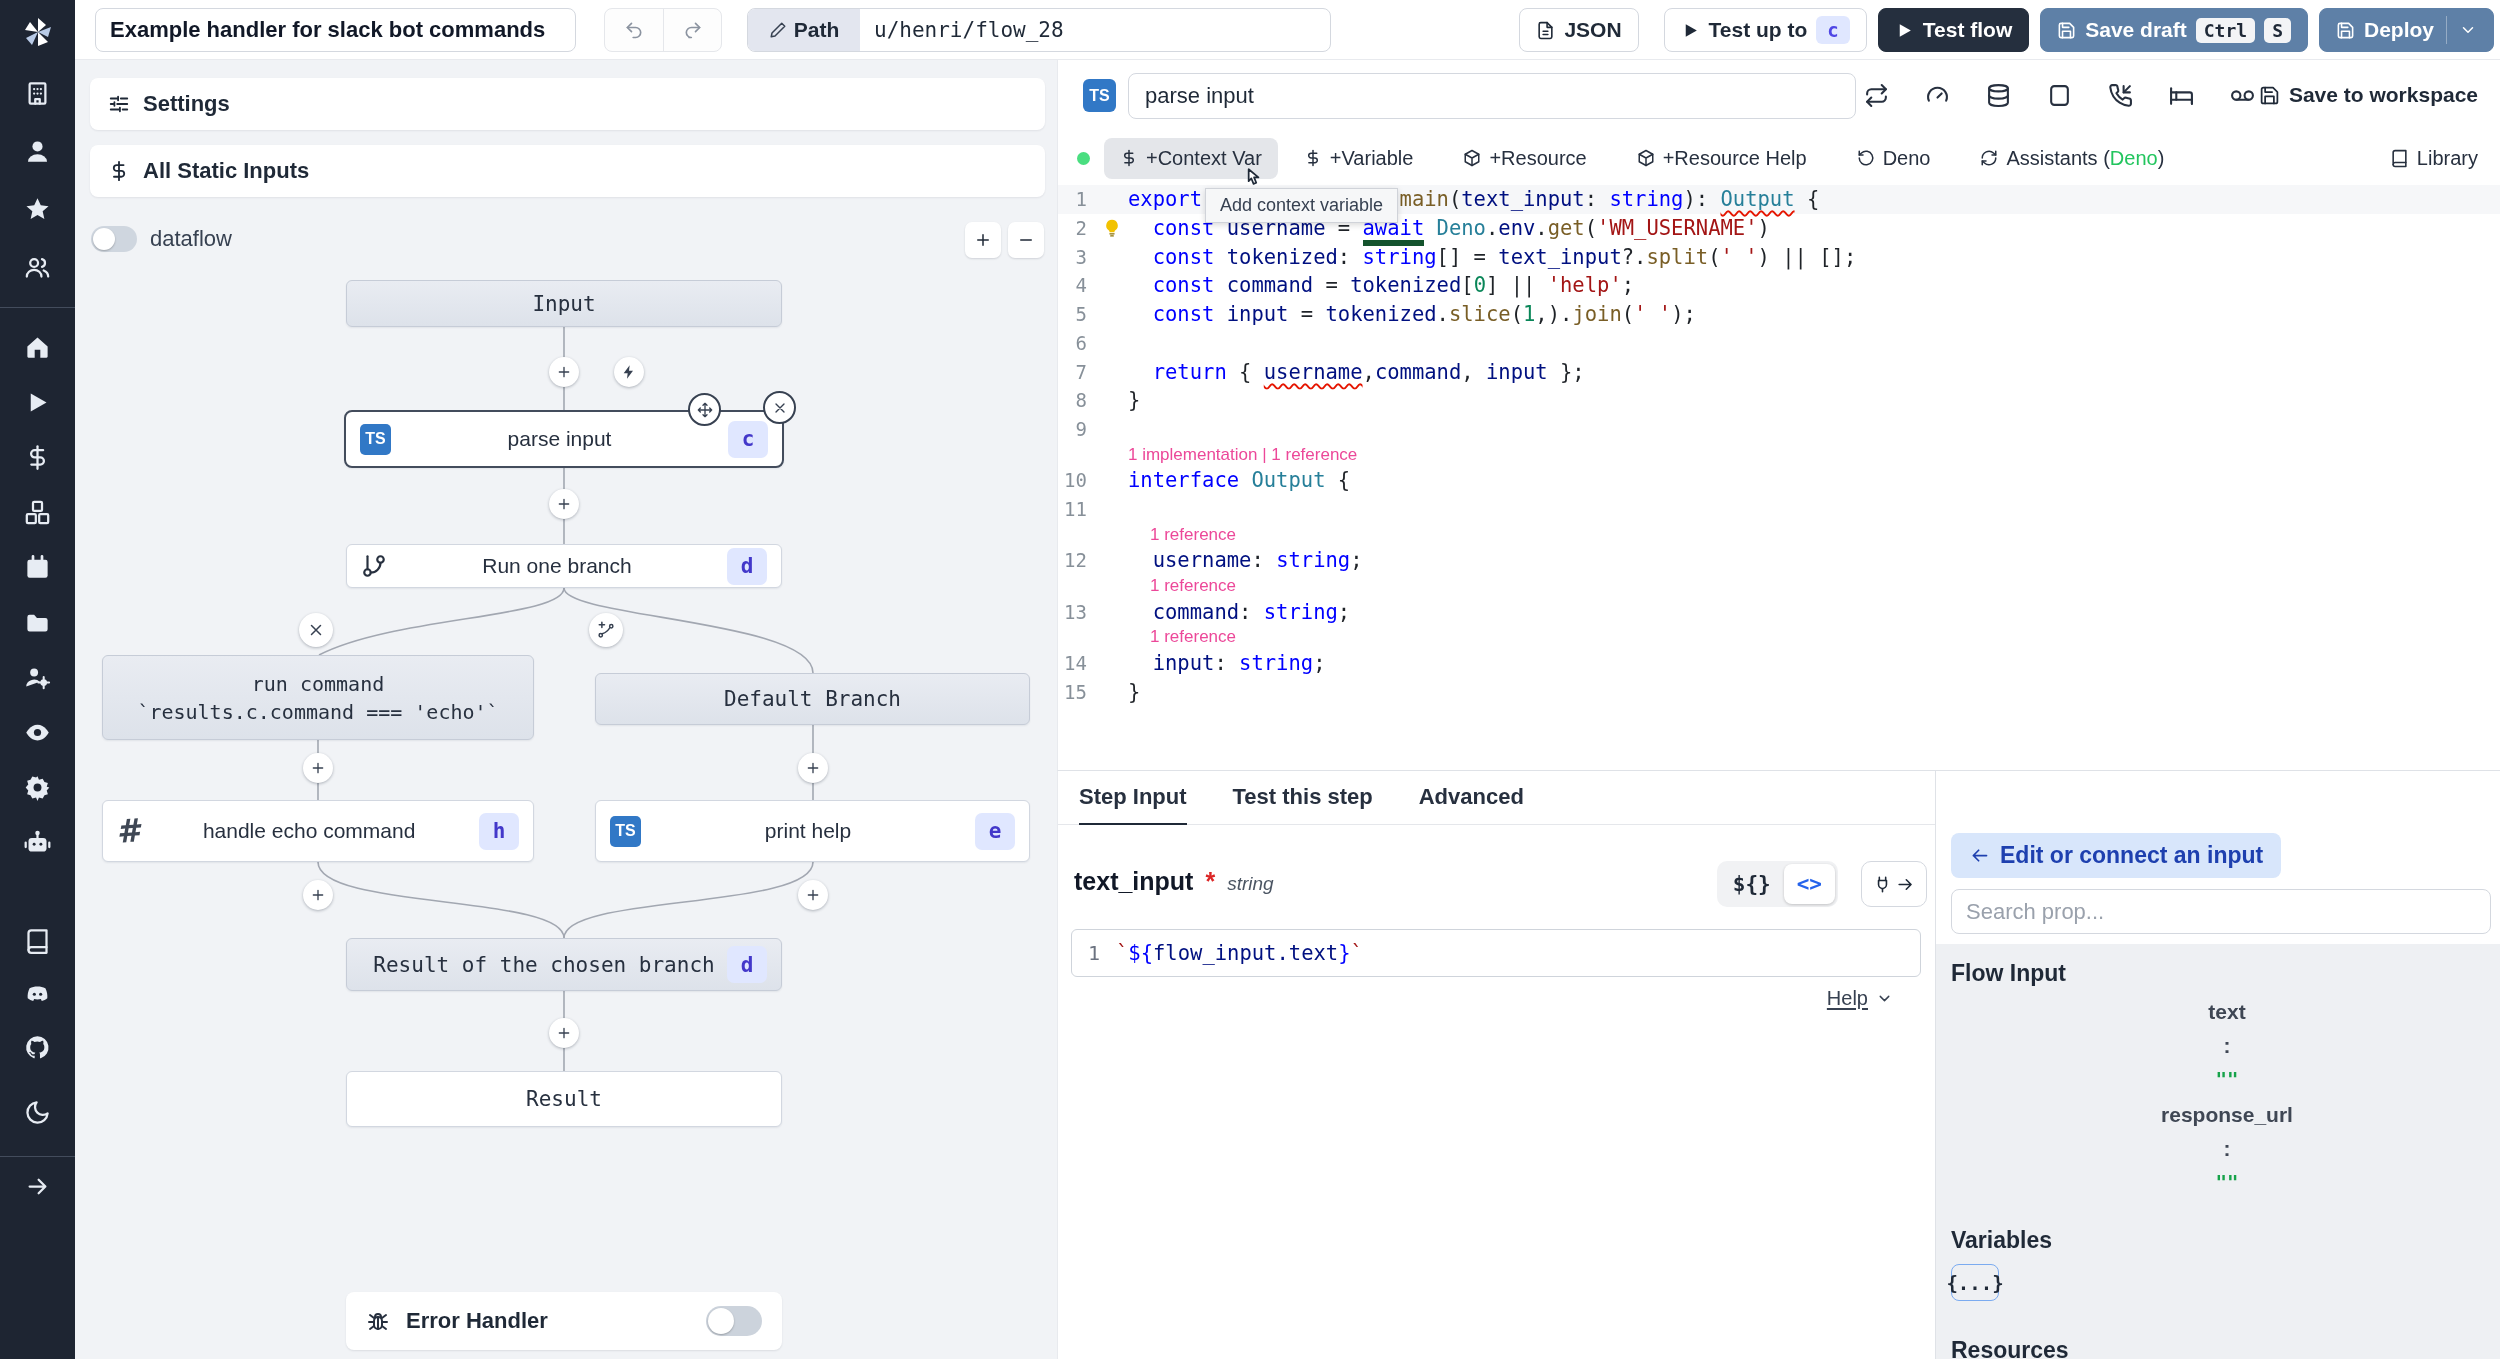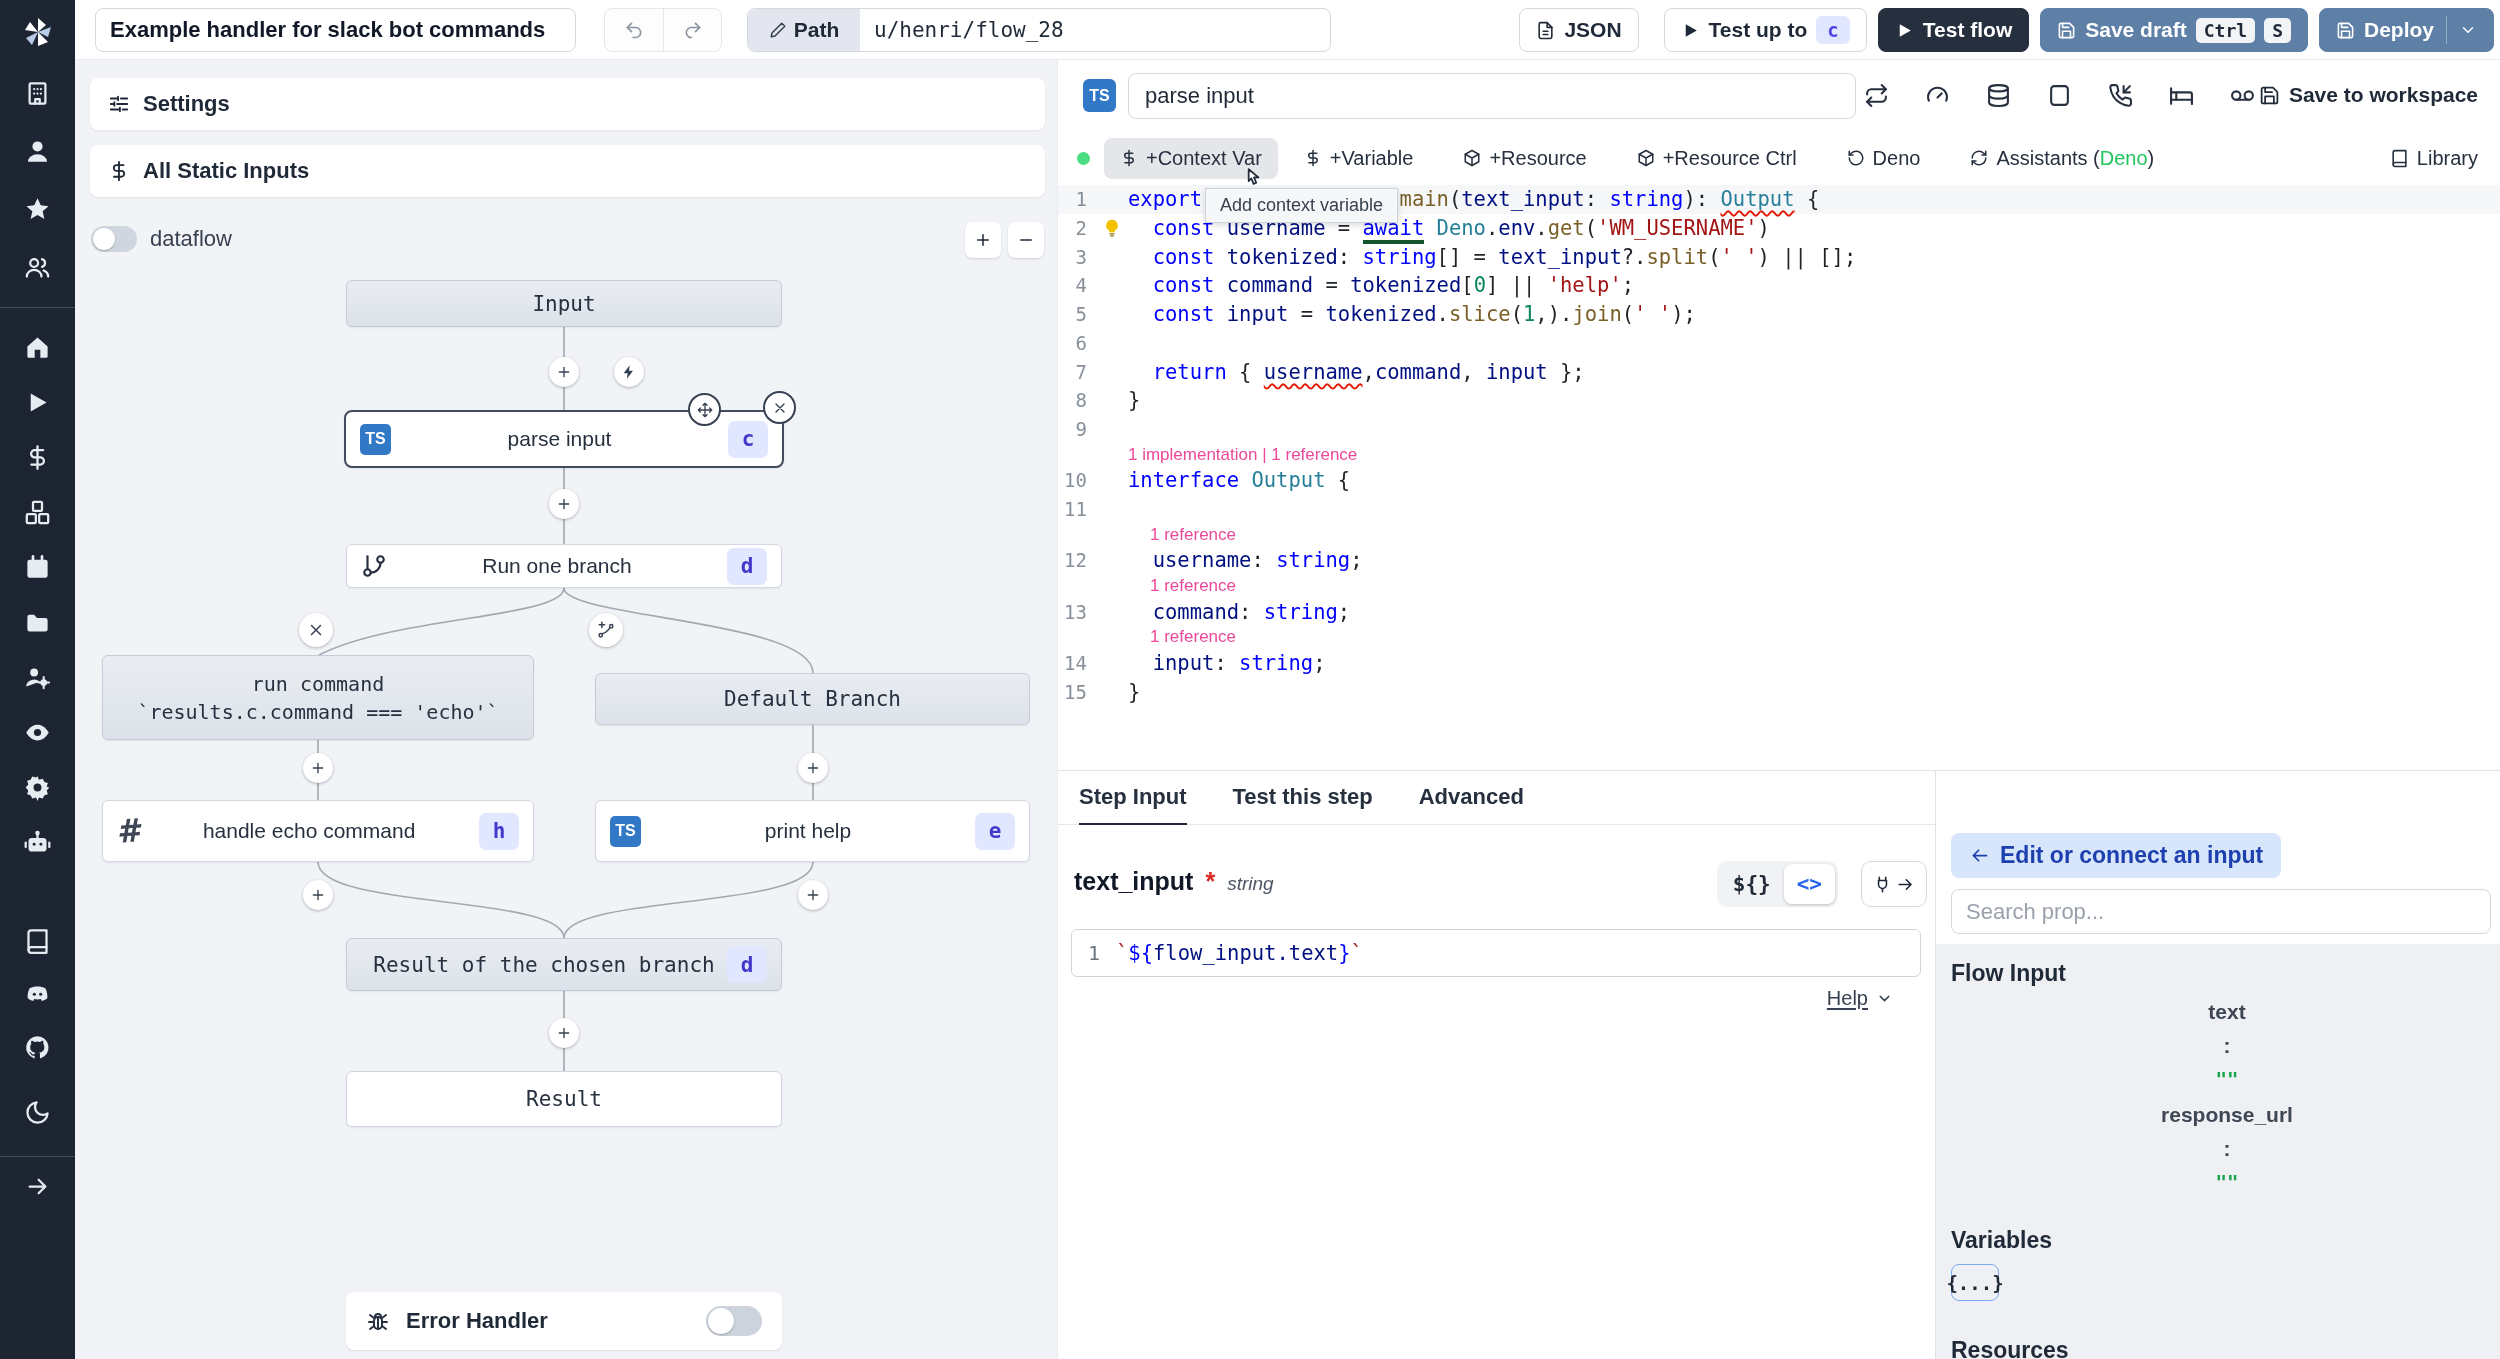--- a/index.html
+++ b/index.html
@@ -142,21 +142,21 @@
   .gut { position:absolute; left:3px; width:26px; text-align:right; font-family:"DejaVu Sans Mono",monospace;
     font-size:19px; color:#879099; line-height:29px; }
   .ctext { position:absolute; left:70px; white-space:pre; font-family:"DejaVu Sans Mono",monospace;
     font-size:20.5px; line-height:29px; }
   .lens { position:absolute; left:70px; font-size:17px; color:#ec4899; line-height:22px; cursor:pointer; }
   .lens.ind { left:92px; }
   .kw { color:#0000ff; } .va { color:#001080; } .ty { color:#267f99; } .st { color:#a31515; }
   .nu { color:#098658; } .fn { color:#795e26; } .pl { color:#1f2328; }
   .tyq { color:#267f99; text-decoration:underline wavy #e51400 1.5px; text-underline-offset:4px; }
   .vaq { color:#001080; text-decoration:underline wavy #e51400 1.5px; text-underline-offset:4px; }
-  .kwu { color:#0000ff; border-bottom:4px solid #14532d; }
+  .kwu { color:#0000ff; border-bottom:6px solid #14532d; }
   .bulb { position:absolute; left:44px; width:20px; height:20px; margin-top:4px; }
   #code-tooltip { position:absolute; left:147px; top:128px; height:35px; background:#f6f7f8;
     border:1px solid #d0d3d9; box-shadow:0 2px 6px rgba(0,0,0,.15); display:flex; align-items:center;
     padding:0 14px; font-size:18px; color:#374151; z-index:6; white-space:nowrap; }
   #cursor-hand { position:absolute; left:182px; top:106px; width:26px; height:26px; z-index:7; }
 
   
   #step-panel { position:absolute; left:1057px; top:770px; width:878px; height:589px; background:#fff;
     border-top:1px solid #dfe2e7; border-left:1px solid #e8eaee; }
   #tabs { position:absolute; left:0; top:0; width:100%; height:54px; border-bottom:1px solid #e5e7eb;
@@ -817,21 +817,21 @@
         </span>
       <span>+Resource</span>
     </div>
     <div class="ct-btn ct-gap">
       <span class="ic" data-icon="package">
           <svg viewBox="0 0 24 24" fill="none" stroke="currentColor" stroke-width="2" stroke-linecap="round" stroke-linejoin="round">
             <path d="M12 2l9 5v10l-9 5-9-5V7z"></path>
             <path d="M12 12l9-5M12 12L3 7M12 12v10"></path>
           </svg>
         </span>
-      <span>+Resource Ctrl</span>
+      <span>+Resource Help</span>
     </div>
     <div class="ct-btn ct-gap">
       <span class="ic" data-icon="rotccw">
           <svg viewBox="0 0 24 24" fill="none" stroke="currentColor" stroke-width="2" stroke-linecap="round" stroke-linejoin="round">
             <path d="M3 12a9 9 0 1 0 3-6.7L3 8"></path>
             <path d="M3 3v5h5"></path>
           </svg>
         </span>
       <span>Deno</span>
     </div>

